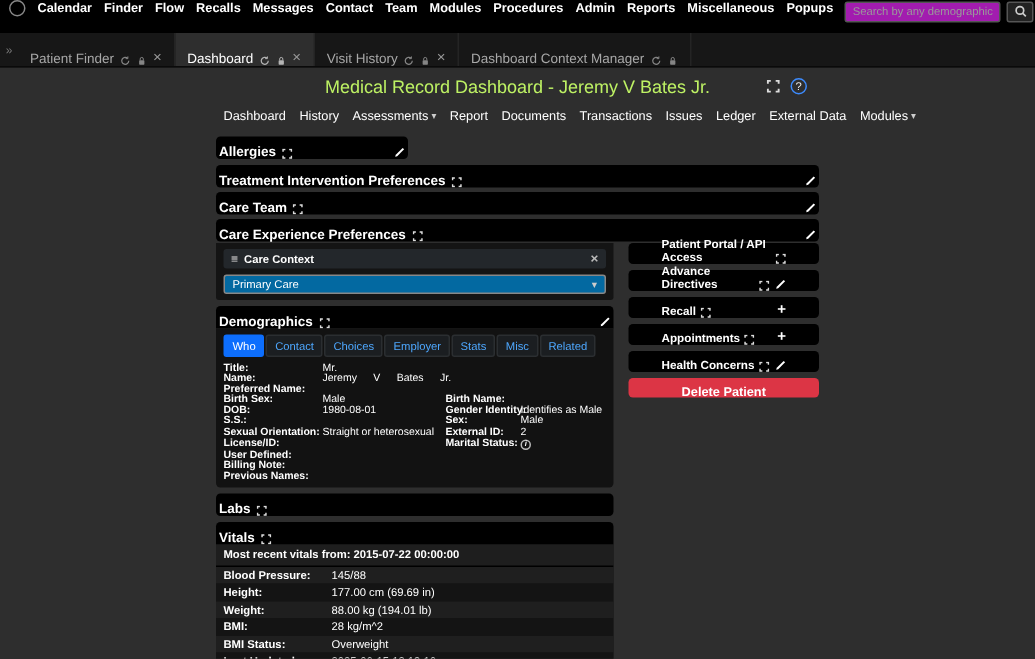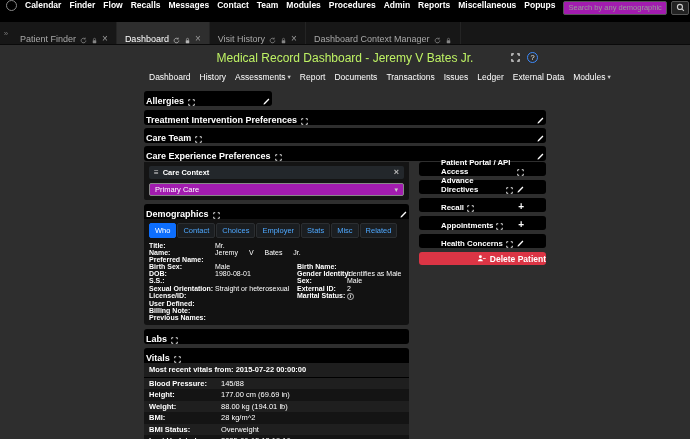--- a/index.html
+++ b/index.html
@@ -47,21 +47,21 @@
   .allergies-card { width:128px; margin-bottom:4px; }
 
   .columns { display:flex; gap:10px; align-items:flex-start; }
   .col-left { width:265px; }
   .col-right { width:127px; }
 
   .cexp-body { background:#141414; padding:4px 5px; border-radius:0 0 2px 2px; margin-bottom:4px; }
   .context-box { background:#23272b; height:13px; display:flex; align-items:center; gap:4px; padding:0 5px; font-size:7.5px; font-weight:bold; border-radius:2px; margin-bottom:4px; }
   .menu-glyph { font-size:8px; color:#ddd; }
   .box-close { margin-left:auto; color:#bbb; font-size:9px; line-height:1; }
-  .select { height:13px; background:#a21caf; border:1px solid #888; border-radius:2px; display:flex; align-items:center; font-size:7.5px; padding:0 5px; }
+  .select { height:13px; background:#0369a1; border:1px solid #888; border-radius:2px; display:flex; align-items:center; font-size:7.5px; padding:0 5px; }
   .select .caret { margin-left:auto; font-size:7px; }
 
   .demo-card { margin-bottom:4px; }
   .card-body { background:#121212; padding:4px 5px; border-radius:0 0 3px 3px; }
   .demo-tabs { display:flex; gap:1px; margin-bottom:4px; }
   .demo-tab { font-size:7.5px; color:#4ea8ff; background:#1b1e21; padding:2px 5px; border:1px solid #2b2e31; border-radius:2px; white-space:nowrap; }
   .demo-tab.active { background:#0d6efd; color:#fff; border-color:#0d6efd; }
   .drow { display:grid; grid-template-columns:66px 82px 50px auto; font-size:7px; line-height:7.1px; }
   .dl { font-weight:bold; white-space:nowrap; }
   .dv { white-space:nowrap; overflow:visible; }
@@ -71,21 +71,21 @@
   .labs-card { margin-bottom:4px; }
 
   .vitals-body { background:#121212; border-radius:0 0 3px 3px; overflow:hidden; }
   .vsub { background:#1e1e1e; font-size:7.5px; font-weight:bold; padding:2.5px 5px; border-bottom:1px solid #000; }
   .vrow { display:flex; font-size:7.5px; padding:2px 5px; background:#141414; line-height:7.5px; }
   .vrow:nth-child(odd) { background:#1f1f1f; }
   .vlabel { width:72px; font-weight:bold; flex:0 0 auto; }
 
   .side-card { margin-bottom:4px; }
   .side-header { background:#000; height:14px; display:flex; align-items:flex-end; gap:3px; padding:0 22px; font-size:7.8px; font-weight:bold; border-radius:3px; }
-  .delete-btn { margin-top:2px; height:13px; width:100%; background:#dc3545; border:none; border-radius:3px; color:#fff; font-size:8.5px; font-weight:bold; display:flex; align-items:center; justify-content:flex-end; gap:4px; font-family:"Liberation Sans",sans-serif; }
+  .delete-btn { margin-top:2px; height:13px; width:100%; background:#dc3545; border:none; border-radius:3px; color:#fff; font-size:8.5px; font-weight:bold; display:flex; align-items:center; justify-content:center; gap:4px; font-family:"Liberation Sans",sans-serif;flex-direction:column; }
 </style>
 </head>
 <body>
 
 <header class="topbar" data-interactable="false">
   <span class="logo" data-interactable="false"></span>
   <span class="menu-item" data-interactable="true">Calendar</span>
   <span class="menu-item" data-interactable="true">Finder</span>
   <span class="menu-item" data-interactable="true">Flow</span>
   <span class="menu-item" data-interactable="true">Recalls</span>

